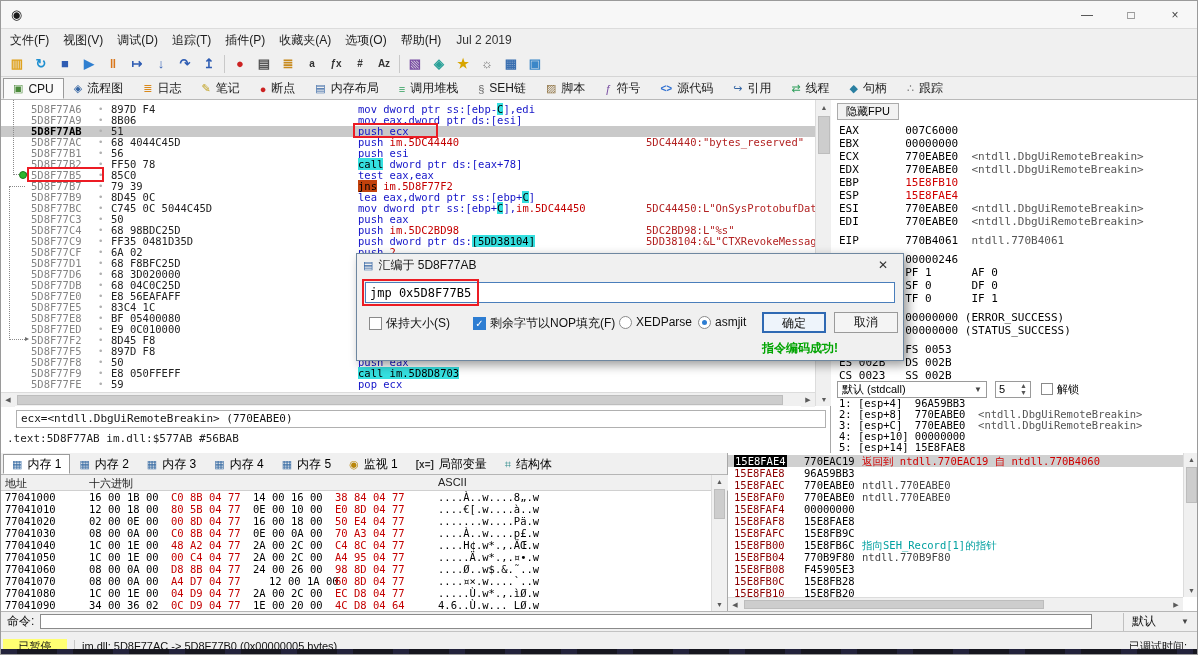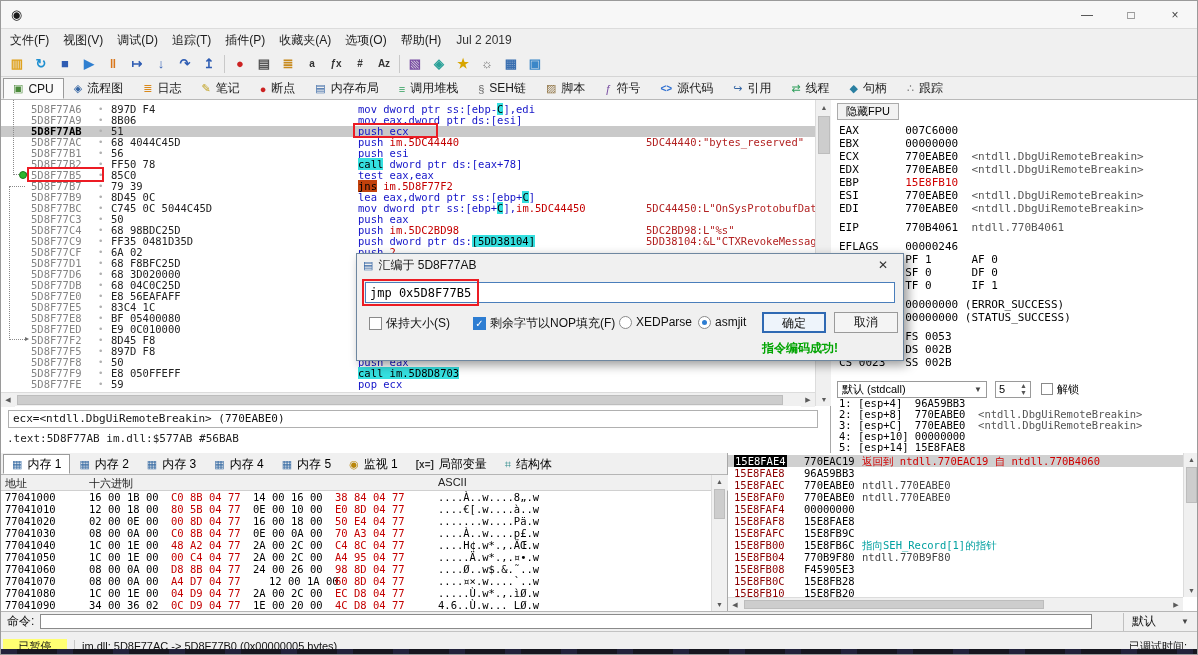--- a/index.html
+++ b/index.html
@@ -55,21 +55,21 @@
   .jump-line { position:absolute; width:16px; border-left:1px dotted #8a8a8a; border-top:1px dotted #8a8a8a; border-bottom:1px dotted #8a8a8a; }
   #jump1 { left:8px; top:86px; height:154px; }
   #jump2 { left:12px; top:0; height:75px; border-top:none; width:12px; }
   .jump-arrow { position:absolute; color:#6a6a6a; font-size:8px; line-height:8px; }
 
   
   .sbtn { position:absolute; display:flex; align-items:center; justify-content:center; font-size:7px; color:#5a5a5a; background:#f0f0f0; }
   .sthumb { position:absolute; background:#cdcdcd; border:1px solid #bdbdbd; }
   .vscroll { position:absolute; left:814px; top:0; width:16px; height:306px; background:#f0f0f0; border-left:1px solid #dcdcdc; }
   .hscroll { position:absolute; left:0; top:292px; width:814px; height:14px; background:#f0f0f0; border-top:1px solid #dcdcdc; }
-  .infobox { position:absolute; left:7px; top:310px; width:810px; height:18px; border:1px solid #b0b0b0; background:#fff; font-size:11px; line-height:16px; padding-left:4px; color:#111; }
+  .infobox { position:absolute; left:15px; top:310px; width:810px; height:18px; border:1px solid #b0b0b0; background:#fff; font-size:11px; line-height:16px; padding-left:4px; color:#111; }
   .infoline2 { position:absolute; left:6px; top:332px; font-size:11px; color:#222; }
 
   
   .reg-pane { position:absolute; left:830px; top:0; width:368px; height:353px; background:#fff; font-family:"DejaVu Sans Mono",monospace; font-size:11px; overflow:hidden; }
   .fpu-btn { position:absolute; left:6px; top:3px; height:17px; padding:0 8px; font-size:11px; background:#f2f2f2; border:1px solid #ababab; font-family:"Liberation Sans",sans-serif; }
   #regList { position:absolute; left:8px; top:24px; right:2px; }
   .reg-line { height:13px; line-height:13px; white-space:pre; color:#000; }
   .reg-gap { height:6px; }
   .rv-red { color:#d00000; }
   .reg-sym { color:#555; }
@@ -315,20 +315,21 @@
     </div>
 
     <div class="reg-pane">
       <button class="fpu-btn">隐藏FPU</button>
       <div id="regList">
           <div class="reg-line"><span class="reg-name">EAX       </span><span class="reg-val">007C6000</span></div>
           <div class="reg-line"><span class="reg-name">EBX       </span><span class="reg-val">00000000</span></div>
           <div class="reg-line"><span class="reg-name">ECX       </span><span class="reg-val">770EABE0</span><span class="reg-sym">  &lt;ntdll.DbgUiRemoteBreakin&gt;</span></div>
           <div class="reg-line"><span class="reg-name">EDX       </span><span class="reg-val">770EABE0</span><span class="reg-sym">  &lt;ntdll.DbgUiRemoteBreakin&gt;</span></div>
           <div class="reg-line"><span class="reg-name">EBP       </span><span class="rv-red">15E8FB10</span></div>
+          <div class="reg-line"><span class="reg-name">ESP       </span><span class="rv-red">15E8FAE4</span></div>
           <div class="reg-line"><span class="reg-name">ESI       </span><span class="reg-val">770EABE0</span><span class="reg-sym">  &lt;ntdll.DbgUiRemoteBreakin&gt;</span></div>
           <div class="reg-line"><span class="reg-name">EDI       </span><span class="reg-val">770EABE0</span><span class="reg-sym">  &lt;ntdll.DbgUiRemoteBreakin&gt;</span></div>
           <div class="reg-gap"></div>
           <div class="reg-line"><span class="reg-name">EIP       </span><span class="reg-val">770B4061</span><span class="reg-sym">  ntdll.770B4061</span></div>
           <div class="reg-gap"></div>
           <div class="reg-line"><span class="reg-name">EFLAGS    </span><span class="reg-val">00000246</span></div>
           <div class="reg-line">ZF 1      PF 1      AF 0</div>
           <div class="reg-line">OF 0      SF 0      DF 0</div>
           <div class="reg-line">CF 0      TF 0      IF 1</div>
           <div class="reg-gap"></div>
@@ -407,21 +408,21 @@
       <div id="memRows">
           <div class="mrow" style="top: 0px;"><span class="m-addr">77041000</span><span class="m-g g-k" style="left: 88px;">16 00 1B 00</span><span class="m-g g-p" style="left: 170px;">C0 8B 04 77</span><span class="m-g g-k" style="left: 252px;">14 00 16 00</span><span class="m-g g-p" style="left: 334px;">38 84 04 77</span><span class="m-ascii">....À..w....8„.w</span></div>
           <div class="mrow" style="top: 12px;"><span class="m-addr">77041010</span><span class="m-g g-k" style="left: 88px;">12 00 18 00</span><span class="m-g g-p" style="left: 170px;">80 5B 04 77</span><span class="m-g g-k" style="left: 252px;">0E 00 10 00</span><span class="m-g g-p" style="left: 334px;">E0 8D 04 77</span><span class="m-ascii">....€[.w....à..w</span></div>
           <div class="mrow" style="top: 24px;"><span class="m-addr">77041020</span><span class="m-g g-k" style="left: 88px;">02 00 0E 00</span><span class="m-g g-p" style="left: 170px;">00 8D 04 77</span><span class="m-g g-k" style="left: 252px;">16 00 18 00</span><span class="m-g g-p" style="left: 334px;">50 E4 04 77</span><span class="m-ascii">.......w....Pä.w</span></div>
           <div class="mrow" style="top: 36px;"><span class="m-addr">77041030</span><span class="m-g g-k" style="left: 88px;">08 00 0A 00</span><span class="m-g g-p" style="left: 170px;">C0 8B 04 77</span><span class="m-g g-k" style="left: 252px;">0E 00 0A 00</span><span class="m-g g-p" style="left: 334px;">70 A3 04 77</span><span class="m-ascii">....À..w....p£.w</span></div>
           <div class="mrow" style="top: 48px;"><span class="m-addr">77041040</span><span class="m-g g-k" style="left: 88px;">1C 00 1E 00</span><span class="m-g g-p" style="left: 170px;">48 A2 04 77</span><span class="m-g g-k" style="left: 252px;">2A 00 2C 00</span><span class="m-g g-p" style="left: 334px;">C4 8C 04 77</span><span class="m-ascii">....H¢.w*.,.ÄŒ.w</span></div>
           <div class="mrow" style="top: 60px;"><span class="m-addr">77041050</span><span class="m-g g-k" style="left: 88px;">1C 00 1E 00</span><span class="m-g g-p" style="left: 170px;">00 C4 04 77</span><span class="m-g g-k" style="left: 252px;">2A 00 2C 00</span><span class="m-g g-p" style="left: 334px;">A4 95 04 77</span><span class="m-ascii">.....Ä.w*.,.¤•.w</span></div>
           <div class="mrow" style="top: 72px;"><span class="m-addr">77041060</span><span class="m-g g-k" style="left: 88px;">08 00 0A 00</span><span class="m-g g-p" style="left: 170px;">D8 8B 04 77</span><span class="m-g g-k" style="left: 252px;">24 00 26 00</span><span class="m-g g-p" style="left: 334px;">98 8D 04 77</span><span class="m-ascii">....Ø..w$.&amp;.˜..w</span></div>
           <div class="mrow" style="top: 84px;"><span class="m-addr">77041070</span><span class="m-g g-k" style="left: 88px;">08 00 0A 00</span><span class="m-g g-p" style="left: 170px;">A4 D7 04 77</span><span class="m-g g-k" style="left: 268px;">12 00 1A 00</span><span class="m-g g-p" style="left: 334px;">60 8D 04 77</span><span class="m-ascii">....¤×.w....`..w</span></div>
           <div class="mrow" style="top: 96px;"><span class="m-addr">77041080</span><span class="m-g g-k" style="left: 88px;">1C 00 1E 00</span><span class="m-g g-p" style="left: 170px;">04 D9 04 77</span><span class="m-g g-k" style="left: 252px;">2A 00 2C 00</span><span class="m-g g-p" style="left: 334px;">EC D8 04 77</span><span class="m-ascii">.....Ù.w*.,.ìØ.w</span></div>
-          <div class="mrow" style="top: 108px;"><span class="m-addr">77041090</span><span class="m-g g-k" style="left: 88px;">34 00 36 02</span><span class="m-g g-p" style="left: 170px;">0C D9 04 77</span><span class="m-g g-k" style="left: 252px;">1E 00 20 00</span><span class="m-g g-p" style="left: 334px;">4C D8 04 77</span><span class="m-ascii">4.6..Ù.w... LØ.w</span></div>
+          <div class="mrow" style="top: 108px;"><span class="m-addr">77041090</span><span class="m-g g-k" style="left: 88px;">34 00 36 02</span><span class="m-g g-p" style="left: 170px;">0C D9 04 77</span><span class="m-g g-k" style="left: 252px;">1E 00 20 00</span><span class="m-g g-p" style="left: 334px;">4C D8 04 64</span><span class="m-ascii">4.6..Ù.w... LØ.w</span></div>
         </div>
       <div class="mem-vscroll">
         <div class="sbtn" style="left:0;top:0;width:15px;height:13px;">▲</div>
         <div class="sthumb" style="left:2px;top:14px;width:11px;height:30px;"></div>
         <div class="sbtn" style="left:0;bottom:0;width:15px;height:13px;">▼</div>
       </div>
     </div>
 
     <div class="stack-pane">
       <div id="stackRows">

